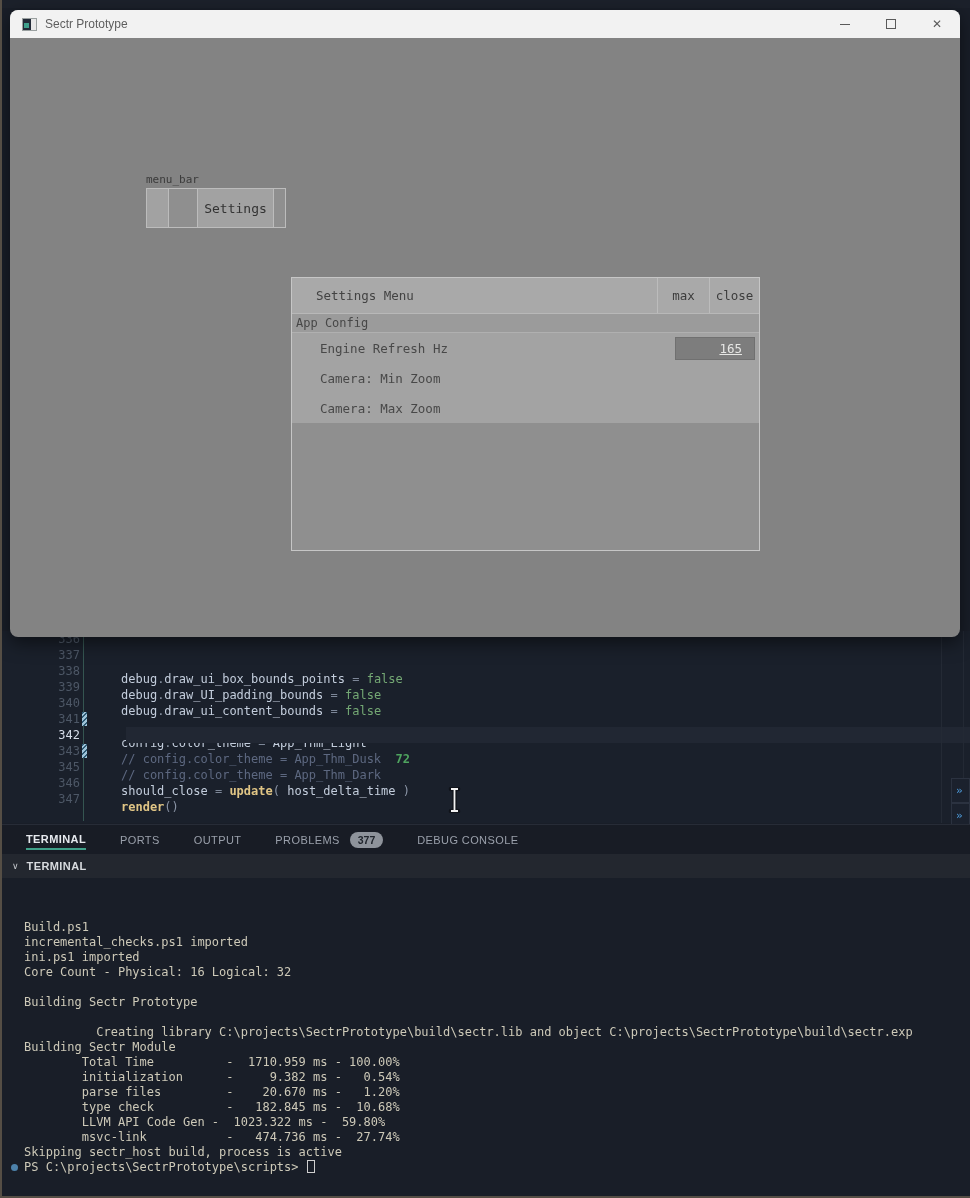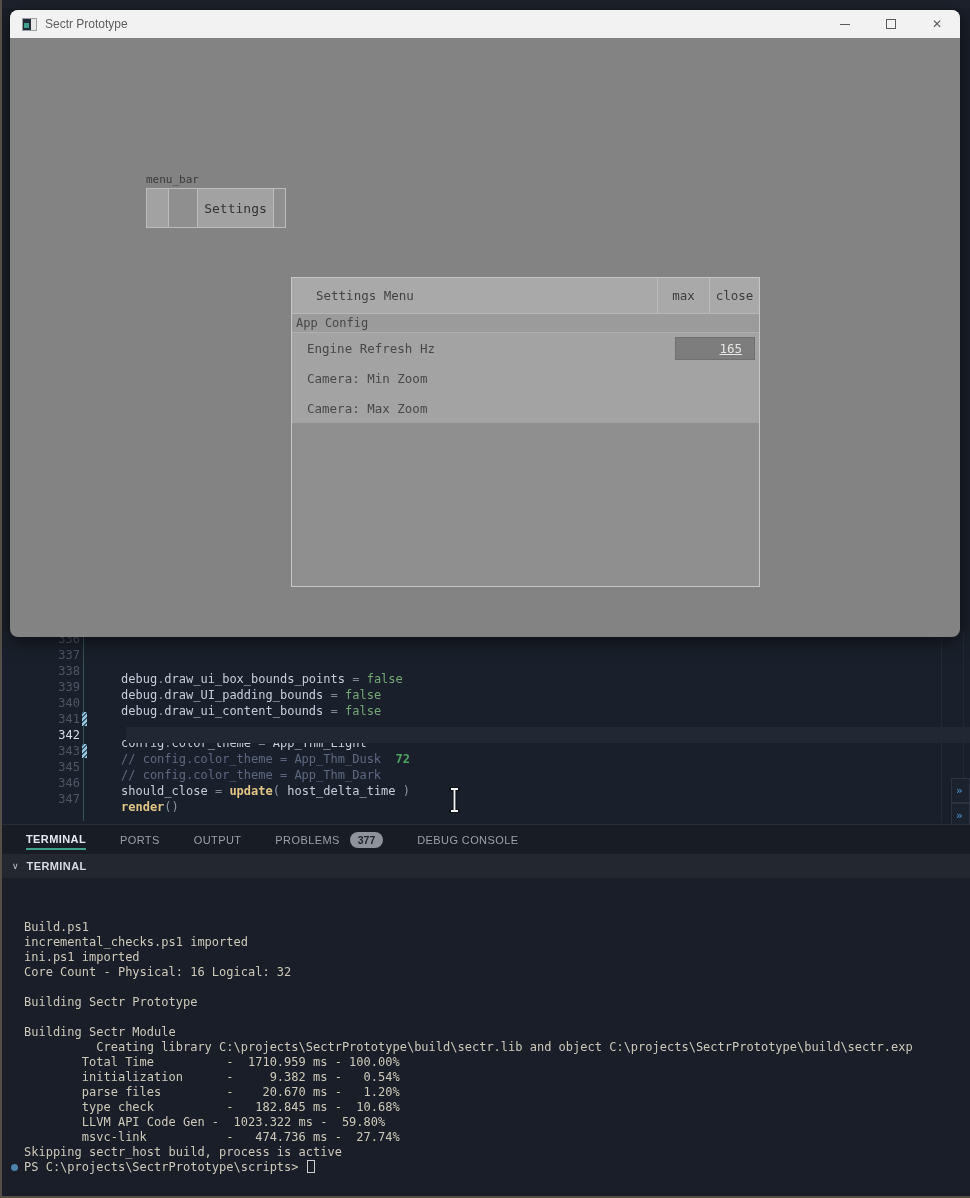--- a/index.html
+++ b/index.html
@@ -79,31 +79,31 @@
 
   .menu-label { position:absolute; left:136px; top:163px; font-size:11px; color:#3a3a3a; }
   .menu-bar { position:absolute; left:136px; top:178px; width:140px; height:40px;
               background:#8f8f8f; border:1px solid #bcbcbc; display:flex; }
   .mcell { height:100%; border-right:1px solid #bcbcbc; display:flex; align-items:center; justify-content:center;
            font-size:13px; color:#333333; }
   .mcell.light { background:#a2a2a2; }
   .mcell.dark  { background:#8f8f8f; }
   .mcell:last-child { border-right:none; flex:1; }
 
-  .settings-menu { position:absolute; left:281px; top:267px; width:469px; height:310px;
+  .settings-menu { position:absolute; left:281px; top:267px; width:469px; height:274px;
                    border:1px solid #c6c6c6; background:#8f8f8f; display:flex; flex-direction:column; }
   .sm-titlebar { height:36px; background:#a9a9a9; border-bottom:1px solid #b8b8b8; display:flex; align-items:stretch; }
   .sm-title { flex:1; display:flex; align-items:center; padding-left:24px; font-size:12.5px; color:#434343; }
   .sm-btn { width:52px; display:flex; align-items:center; justify-content:center;
             border-left:1px solid #bcbcbc; font-size:12.5px; color:#3c3c3c; }
   .sm-btn.close { width:50px; }
   .sm-section { height:19px; background:#9b9b9b; border-bottom:1px solid #b0b0b0;
                 display:flex; align-items:center; padding-left:4px; font-size:12px; color:#474747; }
   .sm-rows { background:#a3a3a3; }
-  .sm-row { height:30px; display:flex; align-items:center; padding-left:15px; font-size:12.5px; color:#484848; position:relative; }
+  .sm-row { height:30px; display:flex; align-items:center; padding-left:28px; font-size:12.5px; color:#484848; position:relative; }
   .sm-input { position:absolute; right:4px; top:4px; width:80px; height:23px; background:#7d7d7d;
               border:1px solid #707070; border-radius:0; color:#e6e6e4; font-size:12.5px;
               display:flex; align-items:center; justify-content:flex-end; padding-right:12px;text-decoration:underline; }
   .sm-body { flex:1; background:#8f8f8f; }
 
   .ibeam { position:absolute; left:447px; top:787px; z-index:9; }
 </style>
 </head>
 <body>
 
@@ -197,22 +197,22 @@
 
 <div class="terminal">
   <div>
       <div class="term-line">Build.ps1</div>
       <div class="term-line">incremental_checks.ps1 imported</div>
       <div class="term-line">ini.ps1 imported</div>
       <div class="term-line">Core Count - Physical: 16 Logical: 32</div>
       <div class="term-line"> </div>
       <div class="term-line">Building Sectr Prototype</div>
       <div class="term-line"> </div>
+      <div class="term-line">          Creating library C:\projects\SectrPrototype\build\sectr.lib and object C:\projects\SectrPrototype\build\sectr.exp</div>
       <div class="term-line">Building Sectr Module</div>
-      <div class="term-line">          Creating library C:\projects\SectrPrototype\build\sectr.lib and object C:\projects\SectrPrototype\build\sectr.exp</div>
       <div class="term-line">        Total Time          -  1710.959 ms - 100.00%</div>
       <div class="term-line">        initialization      -     9.382 ms -   0.54%</div>
       <div class="term-line">        parse files         -    20.670 ms -   1.20%</div>
       <div class="term-line">        type check          -   182.845 ms -  10.68%</div>
       <div class="term-line">        LLVM API Code Gen -  1023.322 ms -  59.80%</div>
       <div class="term-line">        msvc-link           -   474.736 ms -  27.74%</div>
       <div class="term-line">Skipping sectr_host build, process is active</div>
       <div class="term-line prompt"><span class="prompt-circle"></span><span>PS C:\projects\SectrPrototype\scripts&gt;</span><span class="term-cursor"></span></div>
     </div>
 </div>

